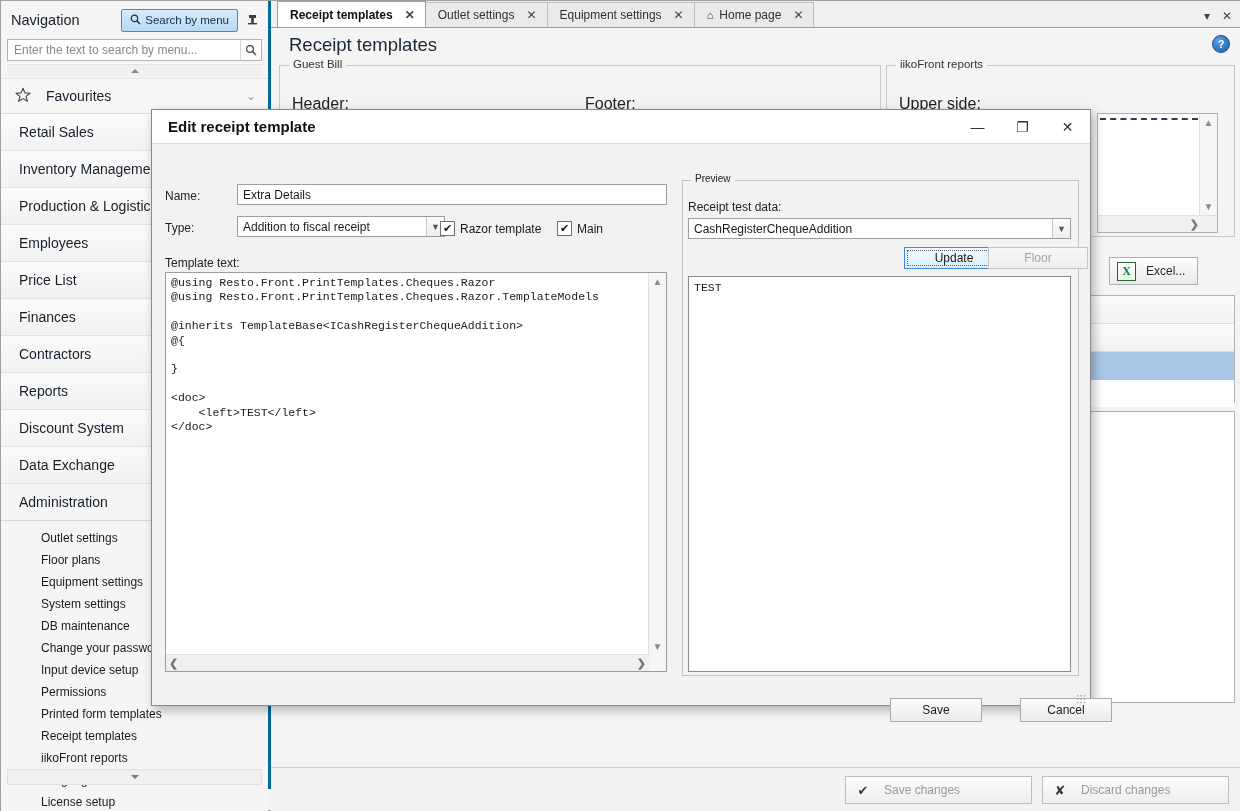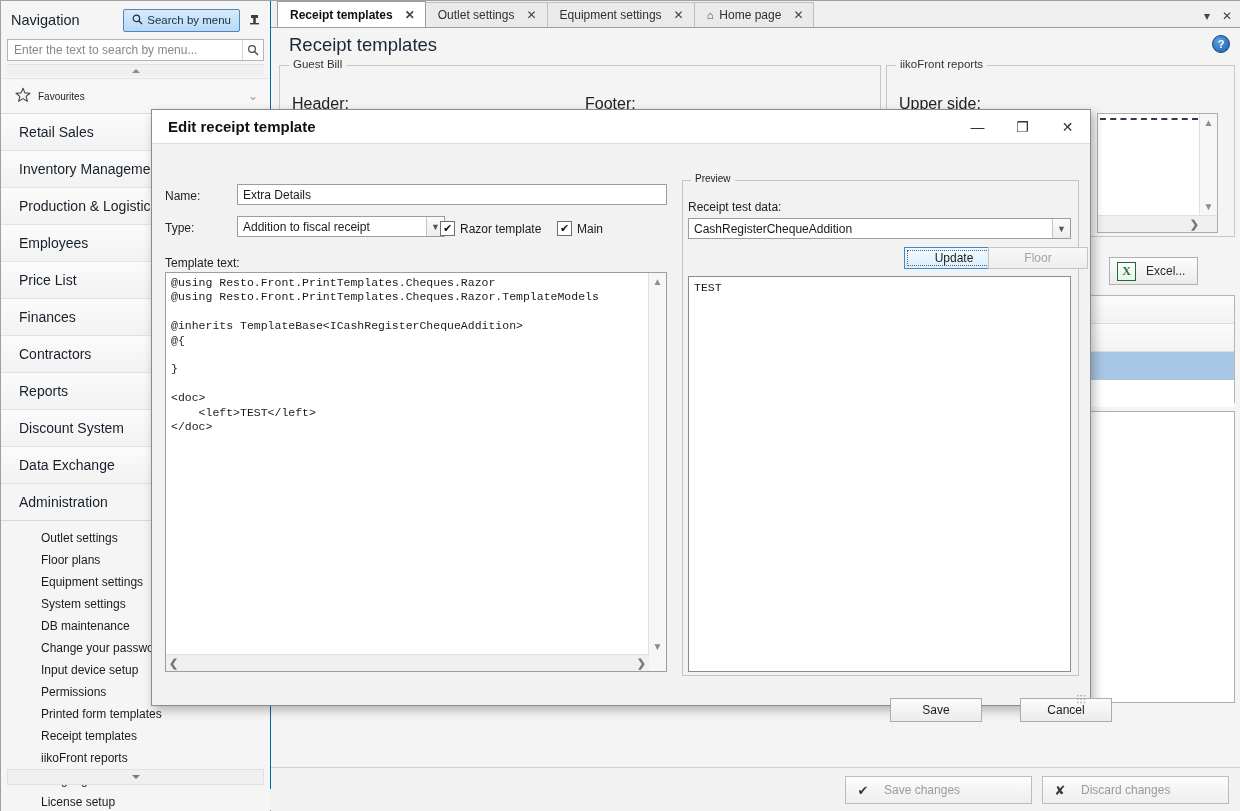--- a/index.html
+++ b/index.html
@@ -18,21 +18,21 @@
     background: #f3f3f3;
     border: 1px solid #a0a0a0;
     box-sizing: border-box;
   }
 
   
   #sidebar {
     position: absolute; left: 0; top: 0;
     width: 270px; height: 788px;
     background: #f5f5f5;
-    border-right: 1px solid #0369a1;
+    border-right: 3px solid #0369a1;
     box-sizing: border-box;
   }
   .nav-header {
     position: relative;
     height: 38px;
     display: flex; align-items: center;
     padding: 0 6px 0 10px;
     background: #f5f5f5;
   }
   .nav-title { font-size: 14.5px; color: #17202a; flex: 0 0 auto; }
@@ -107,21 +107,21 @@
   .fav-row {
     margin: 2px 0 0 0;
     height: 34px;
     display: flex; align-items: center;
     padding: 0 12px 0 14px;
     border-top: 1px solid #e4e4e4;
     border-bottom: 1px solid #dcdcdc;
     background: #f7f7f7;
     cursor: pointer;
   }
-  .fav-label { font-size: 10px; margin-left: 7px; color: #17202a; }
+  .fav-label { font-size: 14px; margin-left: 15px; color: #17202a; }
   .chev-down-small {
     margin-left: auto;
     color: #9a9a9a; font-size: 12px;
   }
   .nav-list { margin-top: 0; }
   .nav-item {
     height: 36px;
     display: flex; align-items: center;
     padding-left: 18px;
     font-size: 14px;

